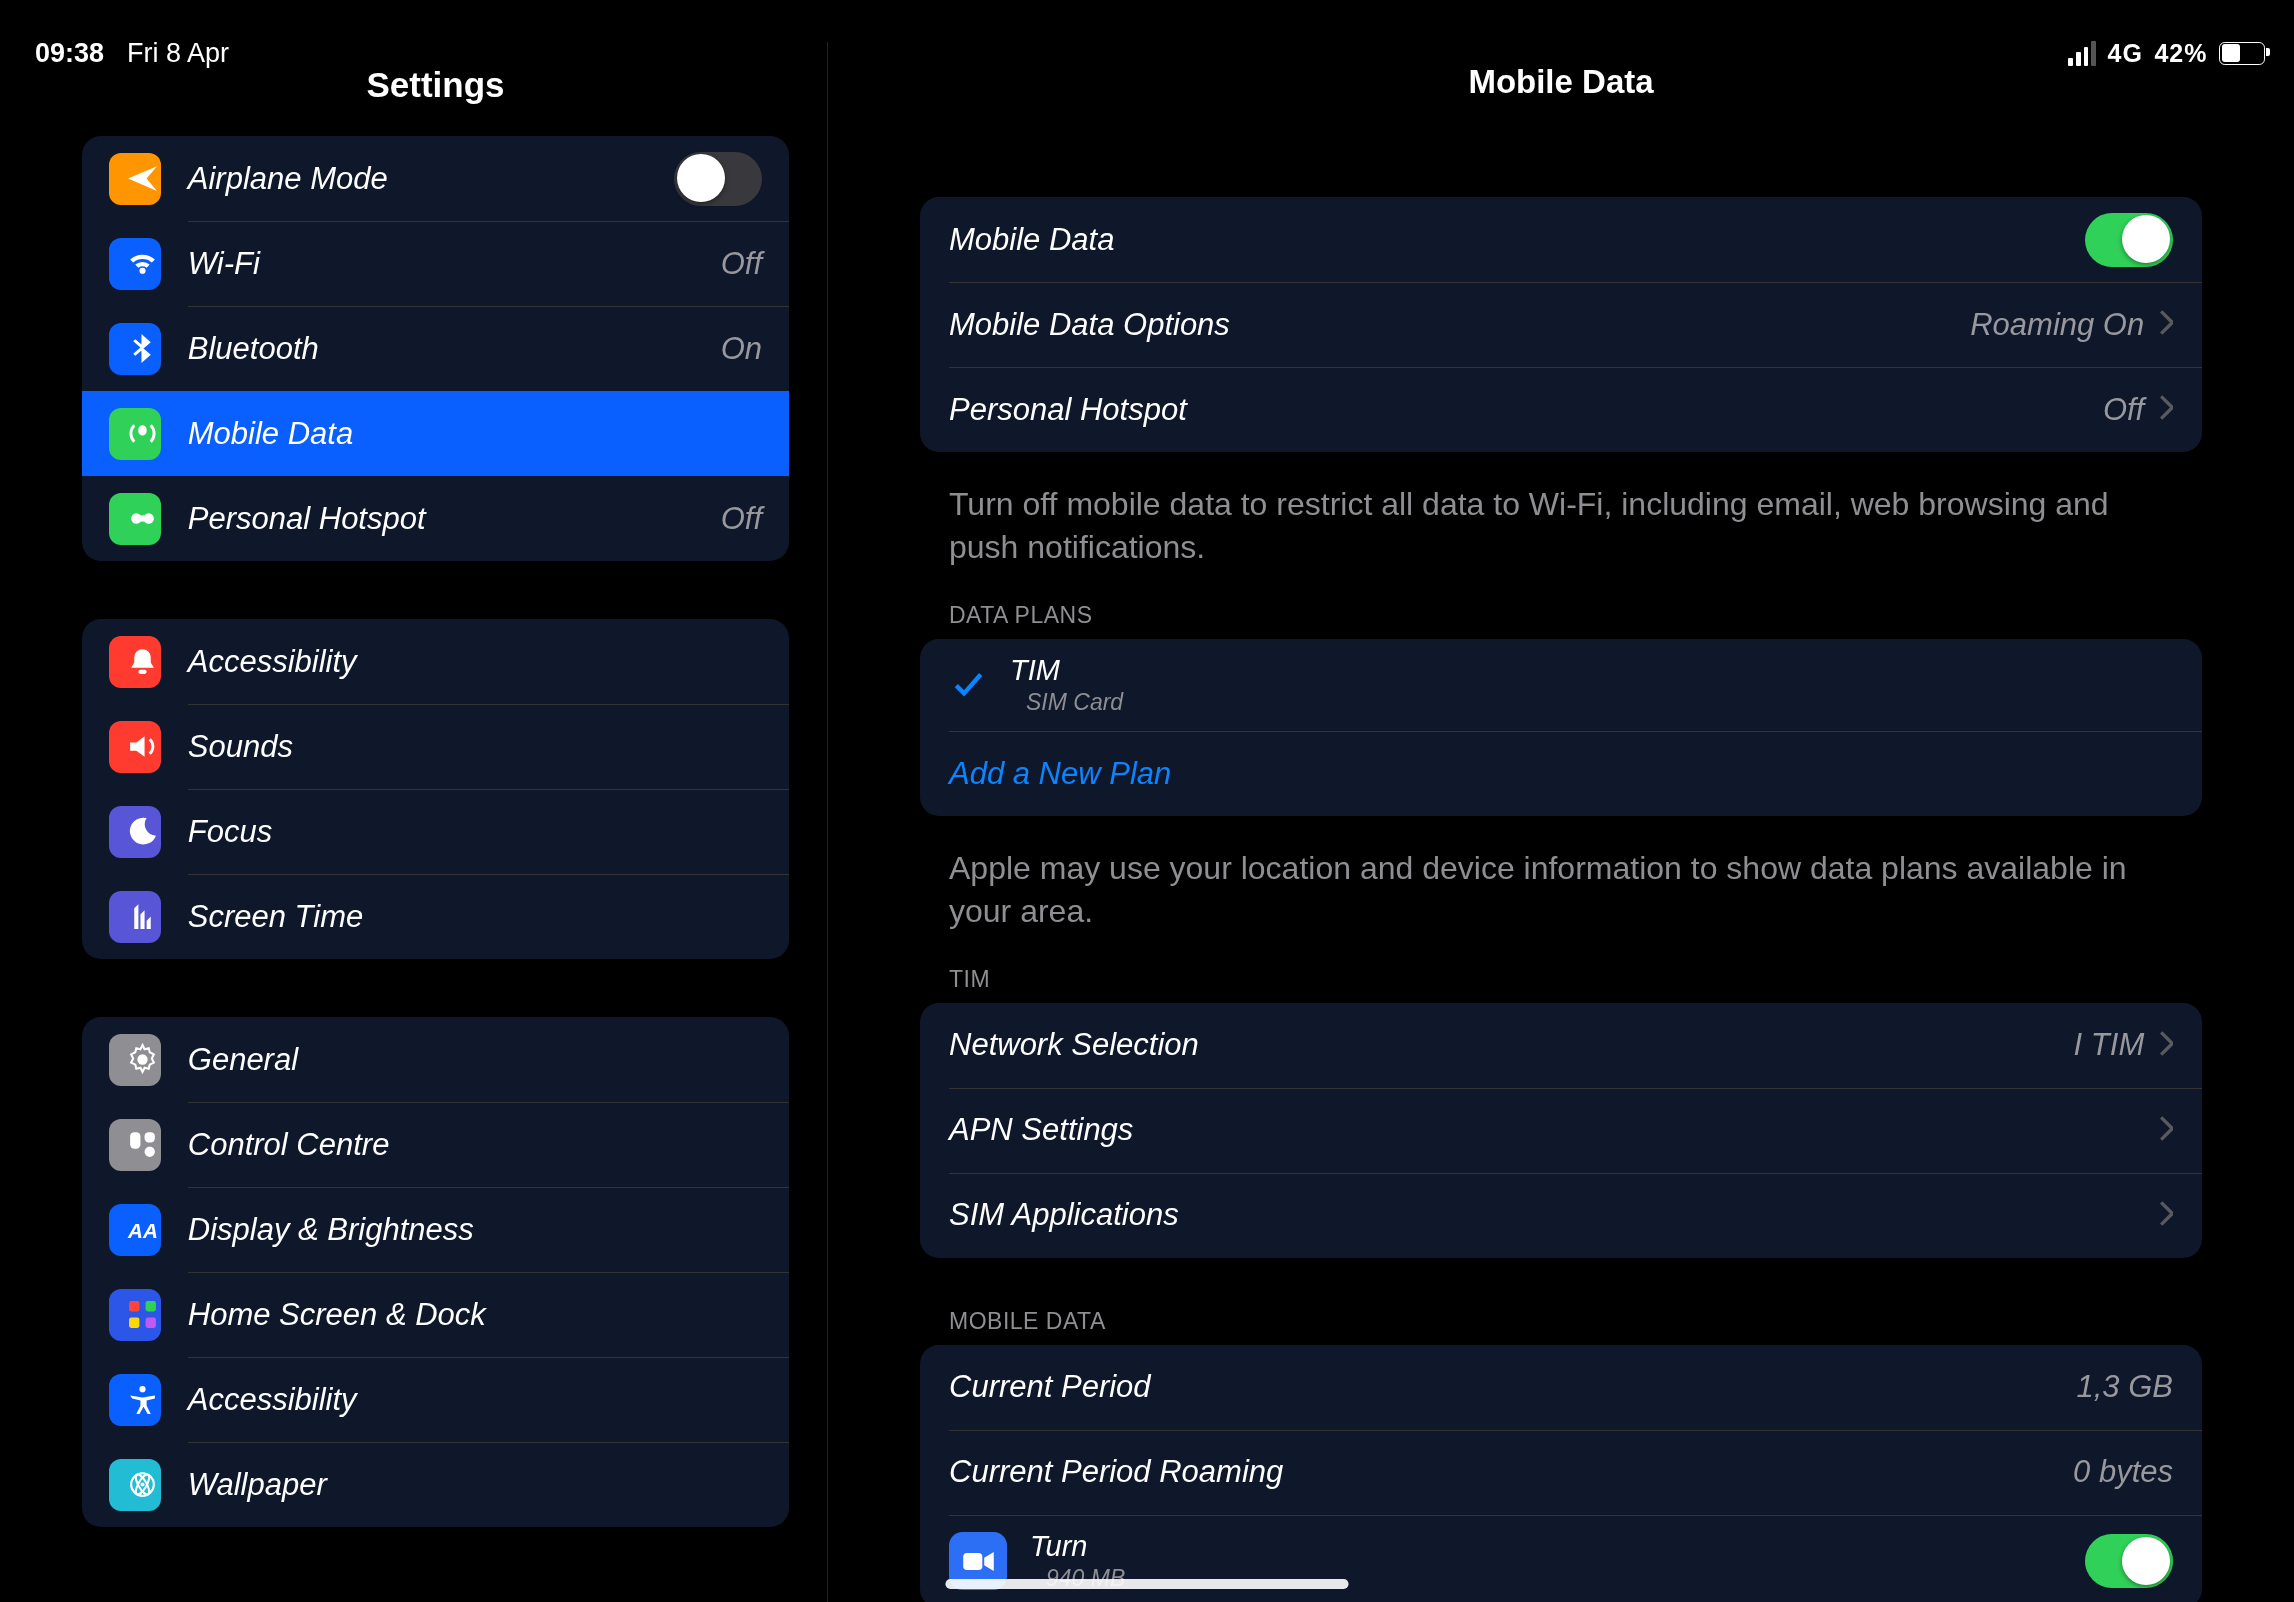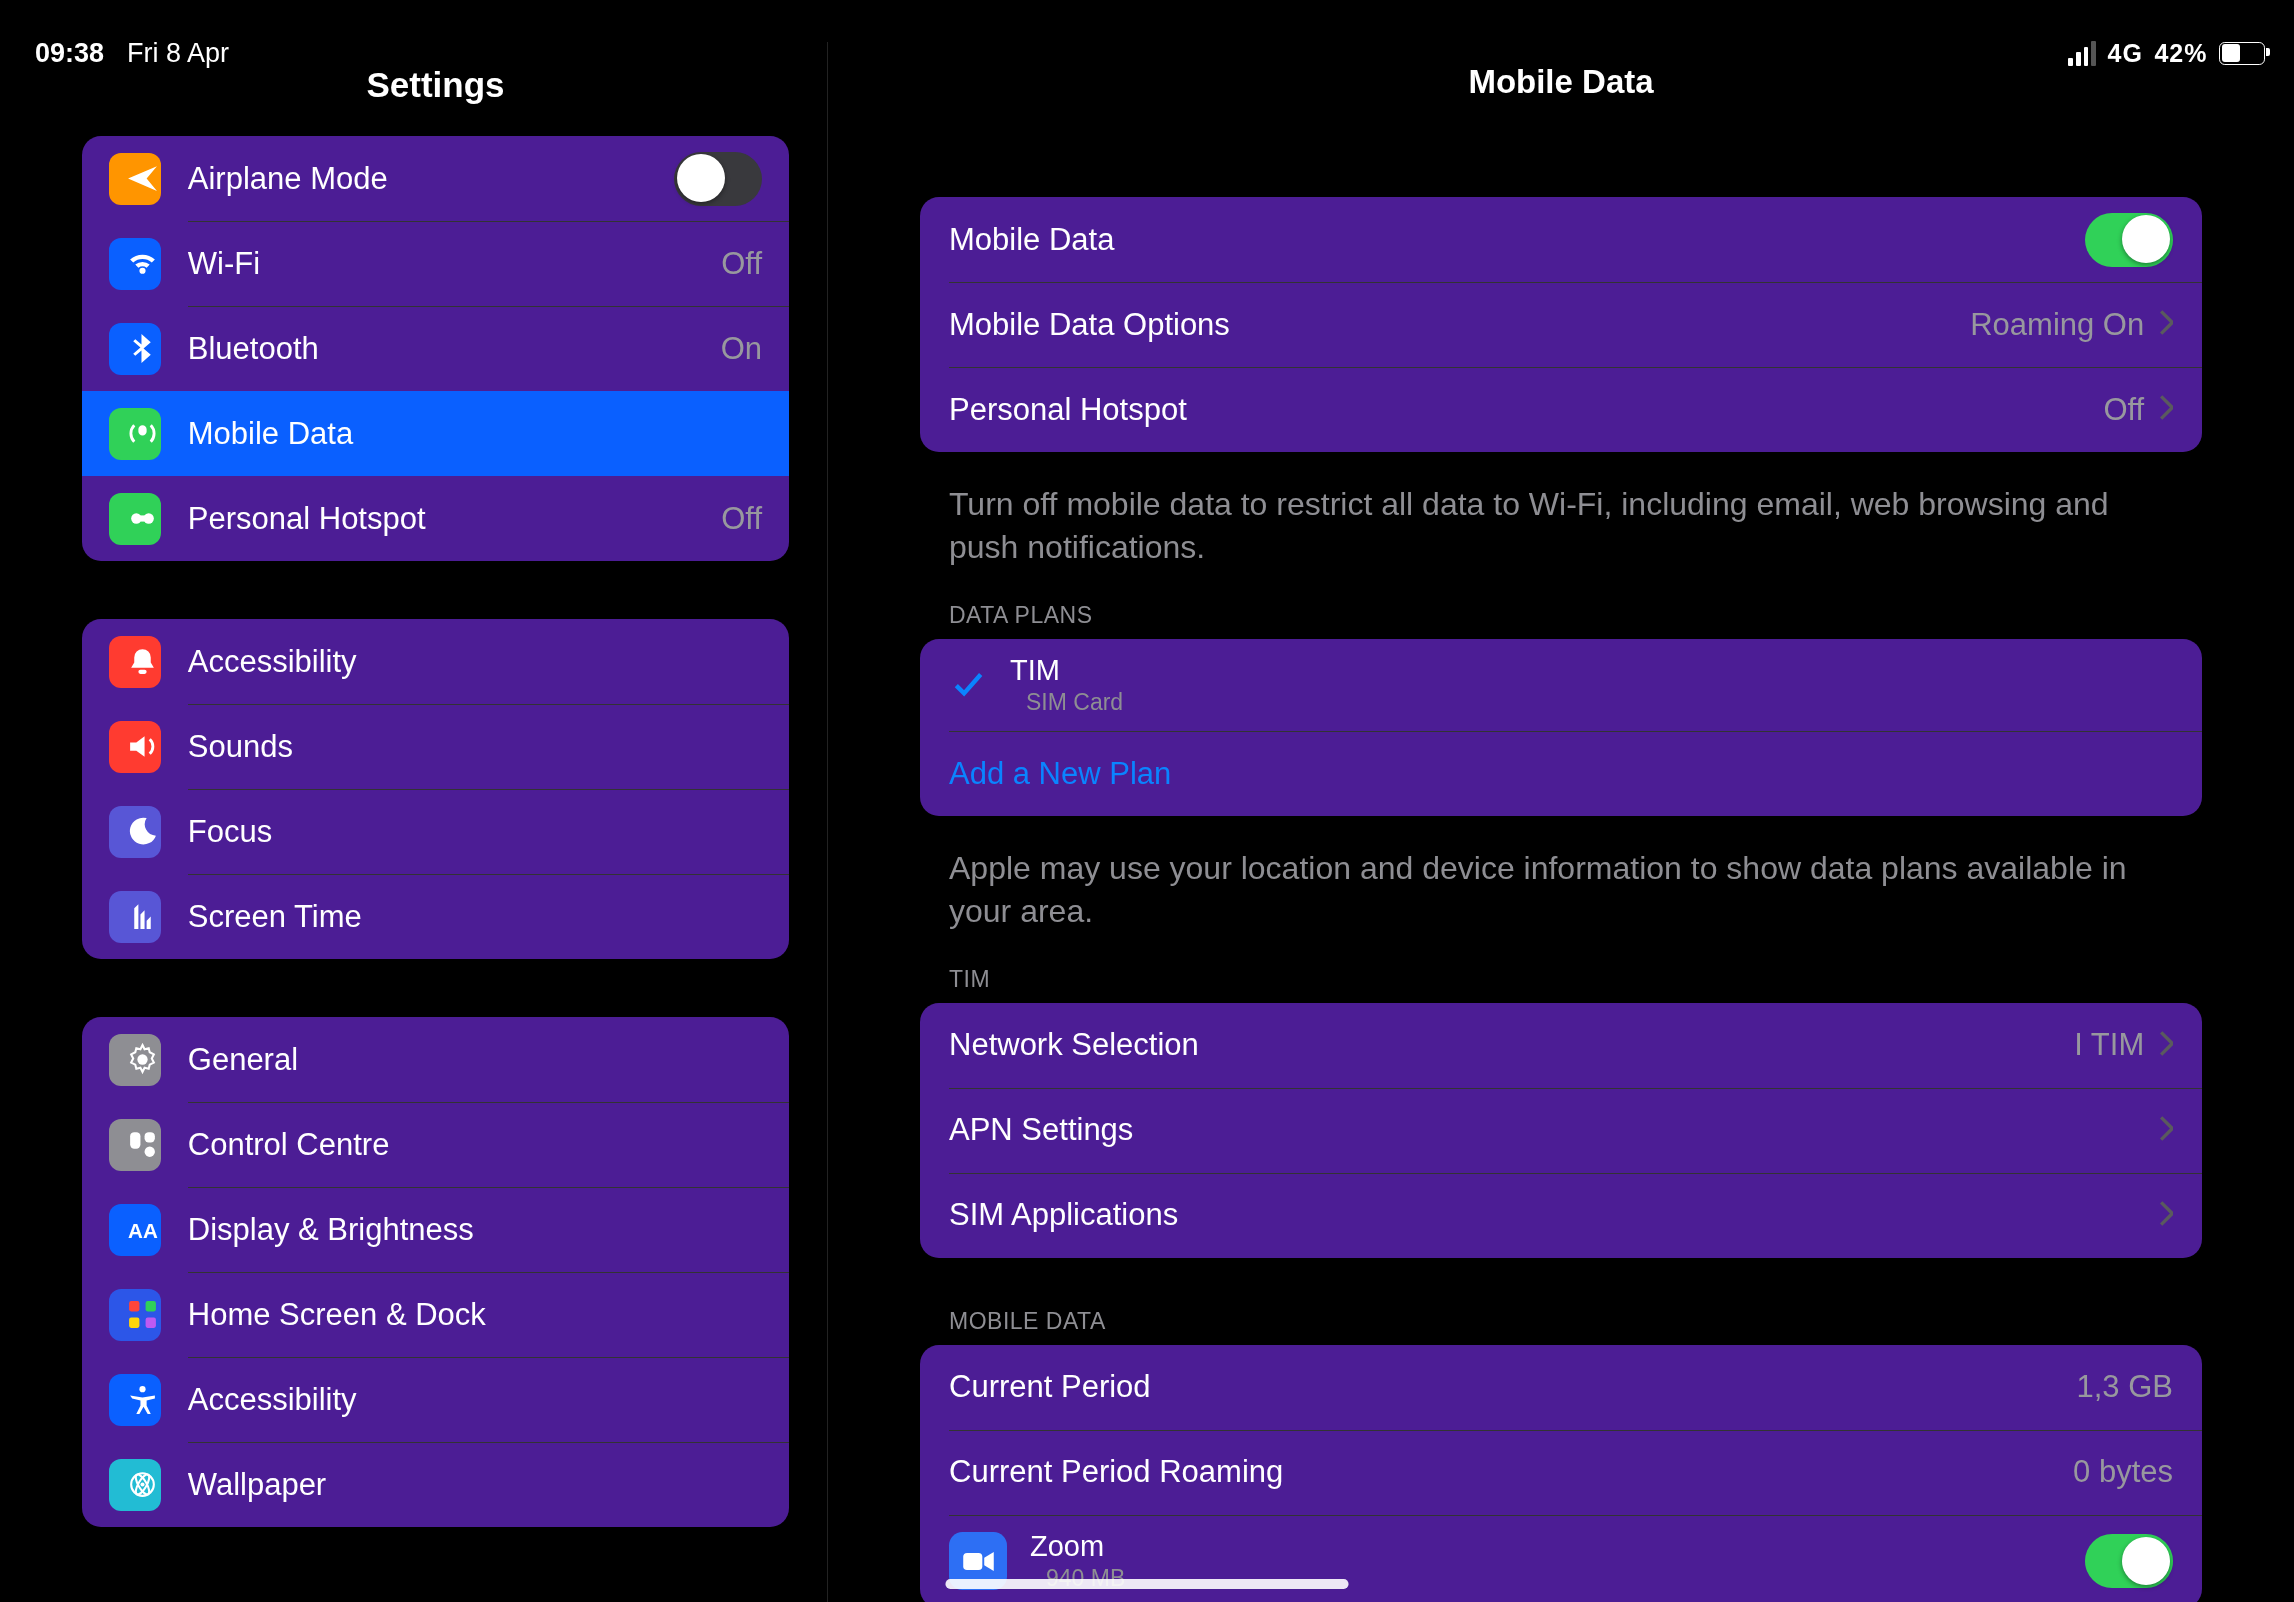--- a/index.html
+++ b/index.html
@@ -67,24 +67,25 @@
     text-align: center;
     padding: 23px 0 31px;
   }
   .sidebar-scroll {
     flex: 1;
     overflow-y: auto;
     padding: 0 38px 38px;
   }
 
   .group {
-    background: #4c1d95;
+    background: #0f172a;
     border-radius: 19px;
     overflow: hidden;
     margin-bottom: 58px;
+    font-style: italic;
   }
   .row {
     display: flex;
     align-items: center;
     height: 85px;
     padding: 0 27px 0 13.4px;
     position: relative;
   }
   .row + .row::before {
     content: "";
@@ -468,21 +469,21 @@
           <div class="value">0 bytes</div>
         </div>
         <div class="drow stacked">
           <div class="app-icon">
             <svg viewBox="0 0 32 22">
                 <rect x="0" y="2" width="20" height="18" rx="4"></rect>
                 <polygon points="22,7 32,1 32,21 22,15"></polygon>
               </svg>
           </div>
           <div class="stack" style="flex:1">
-            <div class="label" style="font-size:29px">Zoom</div>
+            <div class="label" style="font-size:29px">Turn</div>
             <div class="sub">940 MB</div>
           </div>
           <div class="toggle on">
               <div class="knob"></div>
             </div>
         </div>
       </div>
 
     </div>
   </div>

